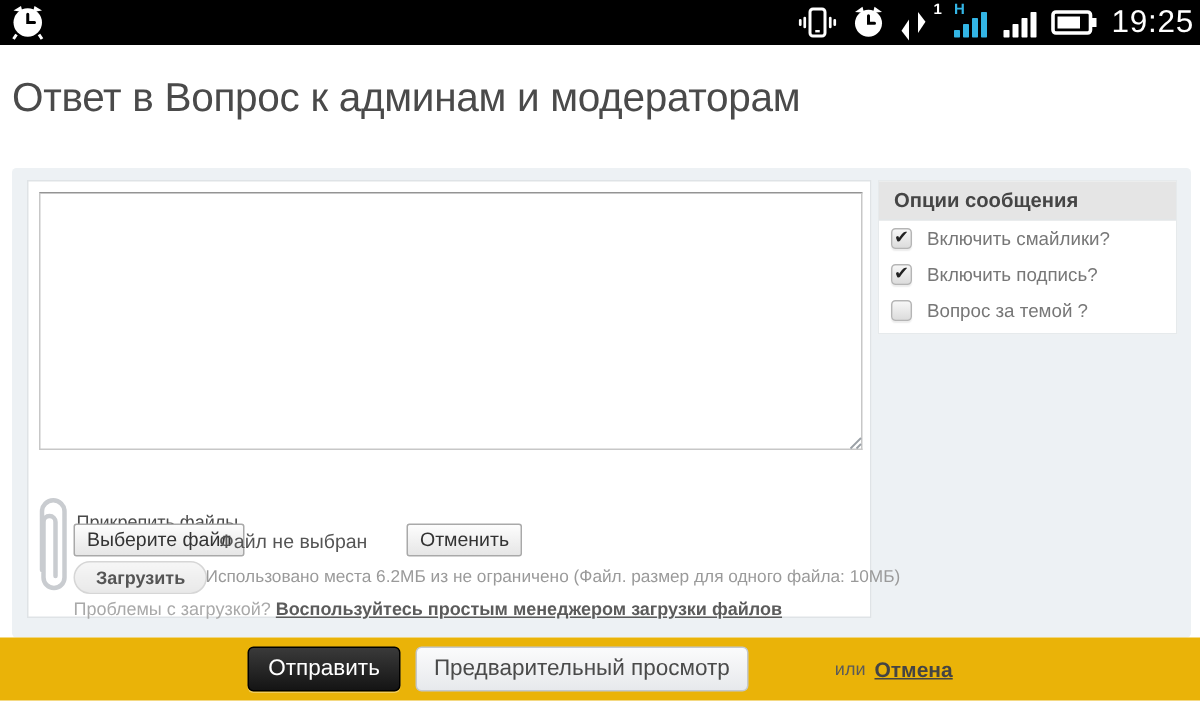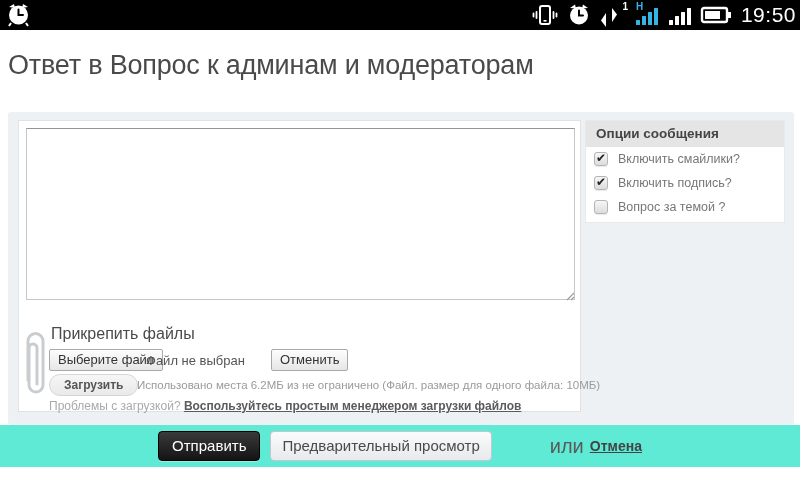--- a/index.html
+++ b/index.html
@@ -29,45 +29,45 @@
   
   .panel{position:absolute;left:8px;top:112px;width:786px;height:313px;background:#edf1f4;border-radius:3px;}
 
   
   .main-box{position:absolute;left:18px;top:120px;width:563px;height:292px;background:#fff;border:1px solid #dfe3e6;}
   .msg-area{position:absolute;left:7px;top:7px;width:549px;height:172px;border:1px solid #c7c7c7;border-top-color:#949494;background:#fff;resize:none;outline:none;font-family:"Liberation Sans","DejaVu Sans",sans-serif;font-size:14px;padding:4px;}
   .resize-grip{position:absolute;left:546px;top:166px;pointer-events:none;}
 
   
   .clip{position:absolute;left:2px;top:205px;}
-  .attach-heading{position:absolute;left:32px;top:204px;font-size:16px;color:#4a4a4a;}
+  .attach-heading{position:absolute;left:32px;top:220px;font-size:12px;color:#4a4a4a;}
   .file-row{position:absolute;left:30px;top:228px;width:520px;height:22px;}
   .btn-small{display:inline-block;background:linear-gradient(#fdfdfd,#e6e6e6);border:1px solid #a9a9a9;border-radius:2px;font-size:13px;color:#333;padding:2px 8px 3px 8px;cursor:pointer;}
   .choose-btn{position:absolute;left:0;top:0;}
   .no-file{position:absolute;left:97px;top:4px;font-size:13px;color:#555;}
   .cancel-btn{position:absolute;left:222px;top:0;}
   .upload-row{position:absolute;left:30px;top:253px;width:528px;height:22px;}
   .upload-btn{position:absolute;left:0;top:0;background:linear-gradient(#f6f6f6,#e9e9e9);border:1px solid #d6d6d6;border-radius:11px;font-size:12px;font-weight:bold;color:#555;padding:3px 14px;}
   .usage-text{position:absolute;left:88px;top:5px;font-size:11.5px;color:#9a9a9a;white-space:nowrap;}
   .problems-row{position:absolute;left:30px;top:278px;font-size:12px;color:#a9a9a9;white-space:nowrap;}
   .manager-link{color:#5b5b5b;font-weight:bold;text-decoration:underline;cursor:pointer;}
 
   
   .options-panel{position:absolute;left:585px;top:120px;width:200px;height:103px;background:#fff;border:1px solid #e6eaec;}
   .options-header{height:26px;background:#e5e5e5;border-bottom:1px solid #e2e6e8;font-size:13.5px;font-weight:bold;color:#454545;line-height:26px;padding-left:10px;}
   .option-row{display:flex;align-items:center;height:24px;padding-left:8px;cursor:pointer;}
   .checkbox{width:14px;height:14px;border:1px solid #b5b5b5;border-radius:3px;background:linear-gradient(#f7f7f7,#dcdcdc);display:flex;align-items:center;justify-content:center;font-size:12px;color:#222;line-height:1;box-shadow:0 1px 1px rgba(0,0,0,0.08);}
   .check-glyph{position:relative;top:-1px;}
   .option-label{font-size:12.5px;color:#777;margin-left:10px;}
 
   
-  .footer-bar{position:absolute;left:0;top:425px;width:800px;height:42px;background:#5eead4;display:flex;align-items:center;justify-content:center;gap:10px;}
+  .footer-bar{position:absolute;left:0;top:425px;width:800px;height:42px;background:#eab308;display:flex;align-items:center;justify-content:center;gap:10px;}
   .submit-btn{background:linear-gradient(#3a3a3a,#141414);border:1px solid #000;border-radius:4px;color:#fff;font-size:15px;padding:5px 13px 6px 13px;cursor:pointer;box-shadow:0 1px 0 rgba(255,255,255,0.35);}
   .preview-btn{background:linear-gradient(#fbfbfc,#e7e9ec);border:1px solid #c3c8cd;border-radius:4px;color:#4a4a4a;font-size:15px;padding:5px 11px 6px 11px;cursor:pointer;}
-  .or-text{font-size:20px;color:#5a5a5a;margin-left:48px;}
+  .or-text{font-size:12px;color:#5a5a5a;margin-left:48px;}
   .cancel-link{font-size:14px;color:#444;font-weight:bold;text-decoration:underline;cursor:pointer;margin-left:-4px;}
 </style>
 </head>
 <body>
 
 <div class="screen">
 
   <div class="statusbar">
     <span class="sb-left">
       <svg class="sb-icon" width="25" height="24" viewBox="0 0 25 24">
@@ -119,21 +119,21 @@
             <span class="b4"></span>
           </span>
       </span>
       <span>
         <svg class="sb-icon" width="32" height="24" viewBox="0 0 32 24">
           <rect x="2" y="5" width="25" height="14" rx="2" fill="none" stroke="#fff" stroke-width="2.4"></rect>
           <rect x="5" y="8" width="15" height="8" fill="#fff"></rect>
           <rect x="28" y="9" width="3" height="6" fill="#fff"></rect>
         </svg>
       </span>
-      <span class="sb-time">19:50</span>
+      <span class="sb-time">19:25</span>
     </div>
   </div>
 
   <div class="page-title">Ответ в Вопрос к админам и модераторам</div>
 
   <div class="panel"></div>
 
   <div class="main-box">
     <textarea class="msg-area" style=""></textarea>
     <span class="resize-grip">

